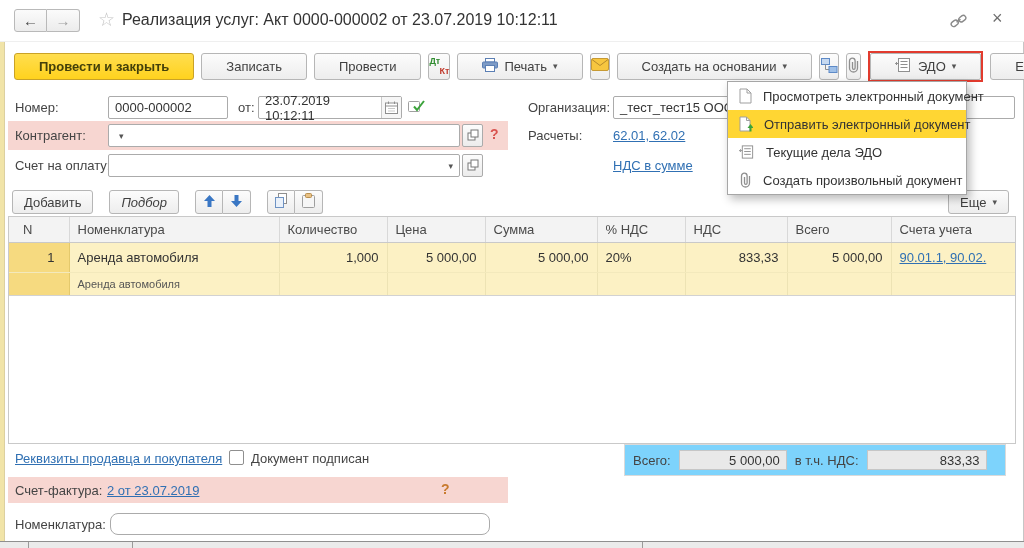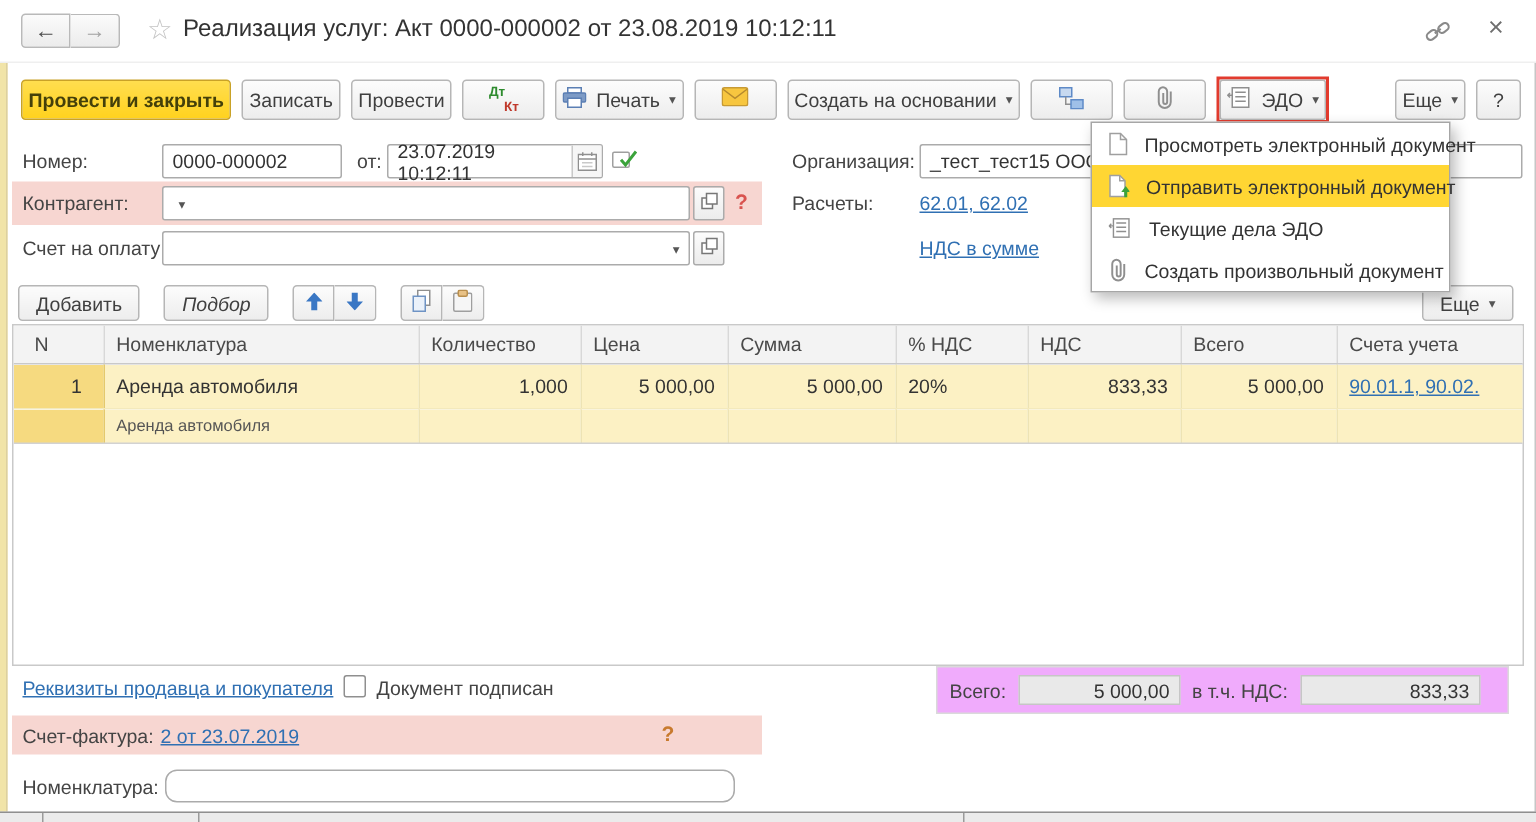--- a/index.html
+++ b/index.html
@@ -13,21 +13,21 @@
   .navbtn { width:33px; height:23px; background:linear-gradient(#FBFBFB,#ECECEC); border:1px solid #B9B9B9; display:flex; align-items:center; justify-content:center; font-size:15px; color:#4A4A4A; }
   .navbtn:first-child { border-radius:3px 0 0 3px; }
   .navbtn:last-child { border-radius:0 3px 3px 0; border-left:none; color:#A2A2A2; }
   .star { position:absolute; left:98px; top:8px; font-size:19px; color:#C4C4C4; }
   .title { position:absolute; left:122px; top:11px; font-size:16px; color:#333; white-space:nowrap; }
   .linkicon { position:absolute; left:950px; top:13px; }
   .closex { position:absolute; left:992px; top:8px; font-size:18px; color:#6E6E6E; cursor:default; }
 
   
   .toolbar { position:absolute; left:14px; right:10px; top:50px; height:32px; display:flex; align-items:center; }
-  .btn { display:inline-flex; align-items:center; justify-content:center; height:27px; padding:0 4px; background:linear-gradient(#FCFCFC,#EDEDED); border:1px solid #B6B6B6; border-radius:3px; font-size:13px; color:#3F3F3F; white-space:nowrap; gap:6px; margin-right:7px; }
+  .btn { display:inline-flex; align-items:center; justify-content:center; height:27px; padding:0 24px; background:linear-gradient(#FCFCFC,#EDEDED); border:1px solid #B6B6B6; border-radius:3px; font-size:13px; color:#3F3F3F; white-space:nowrap; gap:6px; margin-right:7px; }
   .btn.icononly { width:55px; padding:0; }
   .btn.yellow { background:linear-gradient(#FFDE4F,#FFD21E); border-color:#C9A227; font-weight:bold; color:#44400A; }
   .caret { font-size:9px; color:#555; }
   .spacer { flex:1; }
   .red-box { display:inline-flex; border:2px solid #E23B2E; margin-right:7px; }
   .red-box .btn { margin-right:0; border-radius:2px; }
   .dtkt { position:relative; width:20px; height:19px; font-size:9px; font-weight:bold; line-height:9px; }
   .dtkt .dt { position:absolute; left:0; top:0; color:#2E8B2E; }
   .dtkt .kt { position:absolute; right:0; bottom:0; color:#C0392B; }
 
@@ -55,21 +55,21 @@
   .grid th { background:#F3F3F3; border-right:1px solid #D8D8D8; border-bottom:1px solid #C9C9C9; padding:5px 8px; text-align:left; font-weight:normal; color:#4A4A4A; overflow:hidden; white-space:nowrap; }
   .grid td { padding:5px 8px; border-right:1px solid #EDE3B4; color:#333; overflow:hidden; white-space:nowrap; }
   tr.mainrow td { background:#FCF1C4; height:30px; border-bottom:1px solid #F3E9BC; }
   tr.subrow td { background:#FCF1C4; font-size:11px; color:#555; height:23px; border-bottom:1px solid #D2D2D2; }
   td.ncell { background:#F6DA80 !important; border-right:1px solid #E4C96C !important; }
   .num { text-align:right; }
   .cell-link { color:#3070B3; text-decoration:underline; }
 
   
   .checkbox { position:absolute; width:15px; height:15px; background:#fff; border:1px solid #8F8F8F; border-radius:2px; }
-  .totals { position:absolute; left:624px; top:444px; width:382px; height:32px; background:#f0abfc; border:1px solid #DADADA; display:flex; align-items:center; padding:0 8px; gap:8px; font-size:13px; color:#444; }
+  .totals { position:absolute; left:624px; top:444px; width:382px; height:32px; background:#7dd3fc; border:1px solid #DADADA; display:flex; align-items:center; padding:0 8px; gap:8px; font-size:13px; color:#444; }
   .ro-field { background:#E9E9E9; border:1px solid #C6C6C6; height:20px; display:flex; align-items:center; justify-content:flex-end; padding:0 6px; font-size:13px; color:#333; }
 
   
   .menu { position:absolute; left:727px; top:81px; width:240px; background:#fff; border:1px solid #A6A6A6; box-shadow:3px 4px 9px rgba(0,0,0,0.28); z-index:40; }
   .menu-item { height:28px; display:flex; align-items:center; gap:11px; padding:0 12px 0 11px; font-size:13px; color:#333; white-space:nowrap; }
   .menu-item.hl { background:#FFD633; }
   .mi-icon { width:16px; display:flex; justify-content:center; }
 
   
   .leftstrip { position:absolute; left:0; top:42px; width:5px; height:506px; background:#F1E4A8; border-right:1px solid #DCD0A0; }
@@ -84,21 +84,21 @@
   <div class="titlebar">
     <div class="navgroup">
       <div class="navbtn">
           <span>←</span>
         </div>
       <div class="navbtn">
           <span>→</span>
         </div>
     </div>
     <span class="star">☆</span>
-    <span class="title">Реализация услуг: Акт 0000-000002 от 23.08.2019 10:12:11</span>
+    <span class="title">Реализация услуг: Акт 0000-000002 от 23.07.2019 10:12:11</span>
     <span class="linkicon">
       <svg width="17" height="16" viewBox="0 0 17 16">
           <g fill="none" stroke="#8A8A8A" stroke-width="1.4">
             <rect x="1" y="8" width="7.5" height="5" rx="2.5" transform="rotate(-38 4.5 10.5)"></rect>
             <rect x="8.5" y="3" width="7.5" height="5" rx="2.5" transform="rotate(-38 12.5 5.5)"></rect>
             <line x1="6.5" y1="9.2" x2="10.5" y2="6.2"></line>
           </g>
         </svg>
     </span>
     <span class="closex">×</span>

